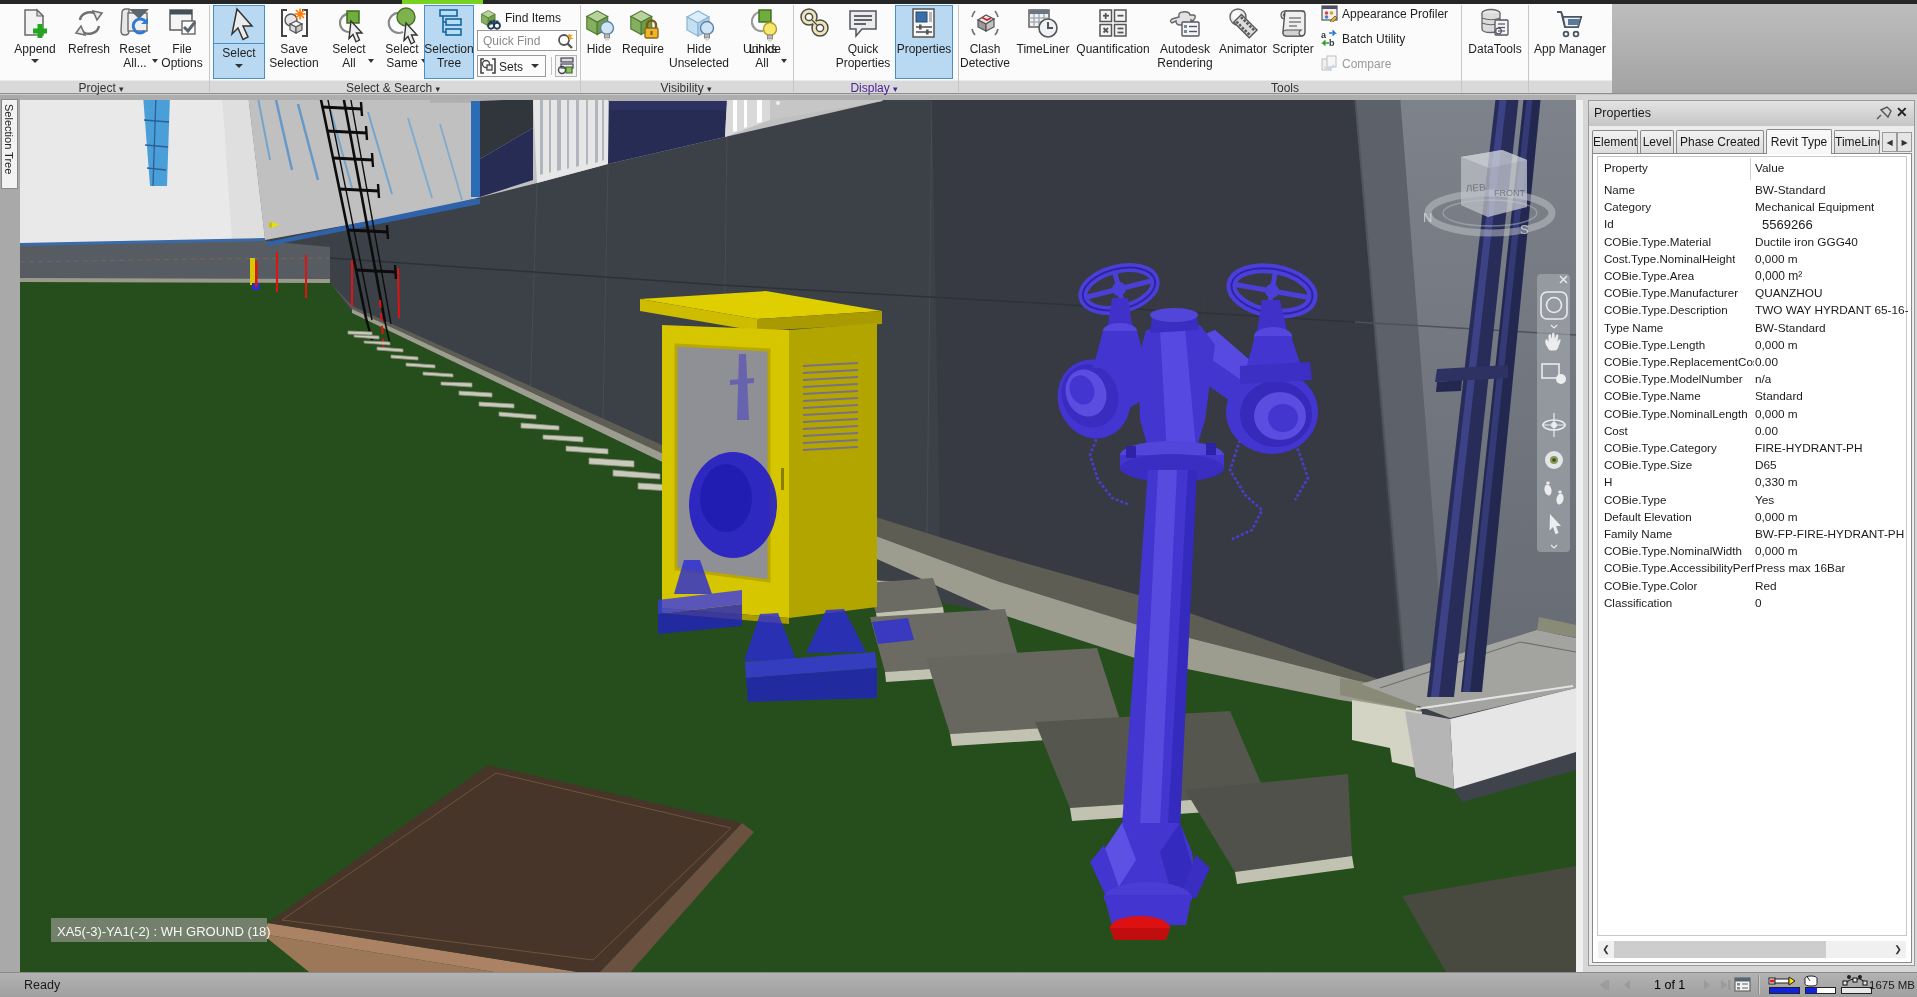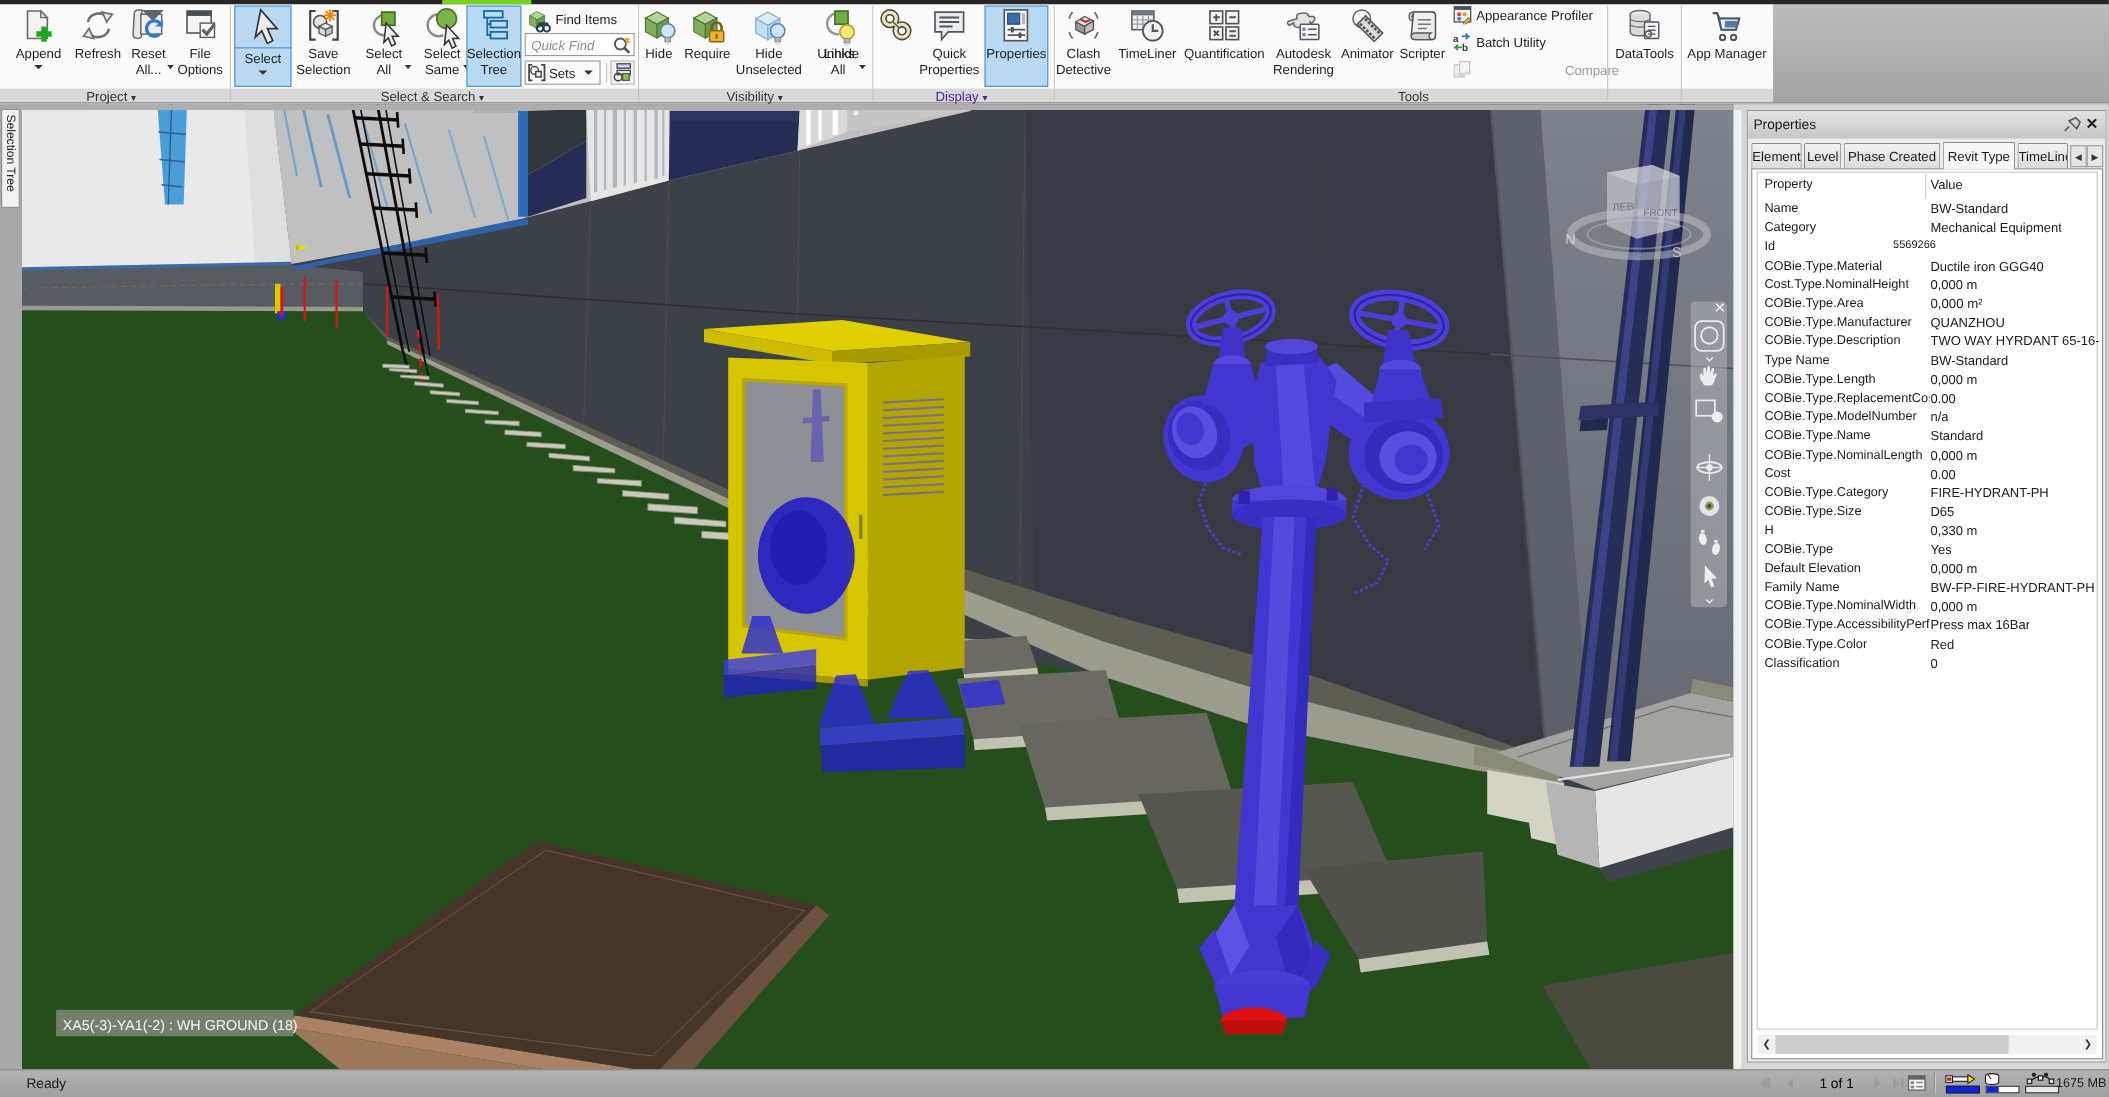--- a/index.html
+++ b/index.html
@@ -118,21 +118,21 @@
     </g>
     <g transform="translate(9,11) scale(0.75)">
       <path d="M2 2 h4 v3 h-4 z M10 2 h4 v3 h-4 z" fill="#223c56"></path>
       <circle cx="4" cy="9" r="4" fill="none" stroke="#223c56" stroke-width="2.4"></circle>
       <circle cx="12" cy="9" r="4" fill="none" stroke="#223c56" stroke-width="2.4"></circle>
       <rect x="6.5" y="1" width="3" height="4" fill="#223c56"></rect>
     </g>
   </svg>
 <div class="lbl" style="left:505px;top:12px;width:80px;text-align:left">Find Items</div>
 <div class="abs" style="left:477px;top:30px;width:100px;height:21px;background:#fff;border:1px solid #9a9a9a"></div>
-<div class="abs" style="left:483px;top:34px;font-size:12px;font-style:italic;color:#8a8a8a">Quick Find</div>
+<div class="abs" style="left:483px;top:34px;font-size:12px;color:#8a8a8a">Quick Find</div>
 <svg class="abs" style="left:556px;top:32px" width="20" height="18" viewBox="0 0 20 18">
     <circle cx="8" cy="8" r="5" fill="none" stroke="#555" stroke-width="1.8"></circle>
     <line x1="11.5" y1="11.5" x2="16" y2="16" stroke="#555" stroke-width="2.4"></line>
     <path d="M13 2 l4 1.5 -2.5 1.5 3 1.5 -5.5 2 2 -3 -3 -1.5 z" fill="#f0a020"></path>
   </svg>
 <div class="abs" style="left:477px;top:55px;width:69px;height:22px;background:#fcfcfc;border:1px solid #9a9a9a"></div>
 <svg class="abs" style="left:479px;top:57px" width="18" height="18" viewBox="0 0 18 18">
     <path d="M5 2 H2 v14 h3 M13 2 h3 v14 h-3" fill="none" stroke="#444" stroke-width="1.6"></path>
     <circle cx="7" cy="7" r="3.5" fill="none" stroke="#444" stroke-width="1.3"></circle>
     <rect x="8" y="8" width="5" height="5" fill="#eee" stroke="#444" stroke-width="1.3"></rect>
@@ -343,21 +343,21 @@
 <path d="M8 13 h-6 l2.5 -2.5 M2 13 l2.5 2.5" stroke="#28a028" stroke-width="1.6" fill="none"></path>
   </svg>
 <div class="lbl" style="left:1342px;top:33px;width:130px;text-align:left">Batch Utility</div>
 <svg class="abs" style="left:1321px;top:55px" width="17" height="17" viewBox="0 0 17 17">
     <g opacity="0.55">
       <rect x="1" y="4" width="9" height="11" fill="#e8e8e8" stroke="#999" stroke-width="1.1"></rect>
       <rect x="6" y="1" width="9" height="11" fill="#f2f2f2" stroke="#999" stroke-width="1.1"></rect>
 <path d="M3 12 q5 4 10 -2" stroke="#9ab8d8" stroke-width="1.4" fill="none"></path>
     </g>
   </svg>
-<div class="lbl" style="left:1342px;top:58px;width:130px;text-align:right;color:#9a9a9a">Compare</div>
+<div class="lbl" style="left:1342px;top:58px;width:130px;text-align:left;color:#9a9a9a">Compare</div>
 <div class="sep" style="left:1461px"></div>
 <svg class="abs" style="left:1479px;top:7px" width="32" height="38" viewBox="0 0 32 38">
     <ellipse cx="12" cy="6" rx="9" ry="3.5" fill="#e8e8e8" stroke="#666" stroke-width="1.3"></ellipse>
 <path d="M3 6 v16 q0 3.5 9 3.5 t9 -3.5 v-16" fill="#dcdcdc" stroke="#666" stroke-width="1.3"></path>
 <path d="M3 11 q9 3.5 18 0 M3 16 q9 3.5 18 0" fill="none" stroke="#666" stroke-width="1.1"></path>
 <rect x="16" y="13" width="13" height="15" rx="1" fill="#f4f4f4" stroke="#556" stroke-width="1.3"></rect>
 <g stroke="#556" stroke-width="1.2">
       <line x1="19" y1="17" x2="26" y2="17"></line>
       <line x1="19" y1="20.5" x2="26" y2="20.5"></line>
       <line x1="19" y1="24" x2="26" y2="24"></line>
@@ -699,21 +699,21 @@
 <div class="abs" style="left:1592px;top:153px;width:320px;height:810px;background:#fff;border:1px solid #8a8a8a;z-index:2"></div>
 <div class="abs" style="left:1597px;top:156px;width:310px;height:780px;background:#fff;border:1px solid #c8c8c8;z-index:2"></div>
 <div class="abs" style="left:1604px;top:161px;font-size:11.6px;color:#1a1a1a;z-index:3;white-space:nowrap;max-width:150px;overflow:hidden">Property</div>
 <div class="abs" style="left:1755px;top:161px;font-size:11.8px;color:#1a1a1a;z-index:3;white-space:nowrap;max-width:153px;overflow:hidden">Value</div>
 <div class="abs" style="left:1750px;top:158px;width:1px;height:22px;background:#d0d0d0;z-index:3"></div>
 <div class="abs" style="left:1604px;top:183px;font-size:11.6px;color:#1a1a1a;z-index:3;white-space:nowrap;max-width:150px;overflow:hidden">Name</div>
 <div class="abs" style="left:1755px;top:183px;font-size:11.8px;color:#1a1a1a;z-index:3;white-space:nowrap;max-width:153px;overflow:hidden">BW-Standard</div>
 <div class="abs" style="left:1604px;top:200.2px;font-size:11.6px;color:#1a1a1a;z-index:3;white-space:nowrap;max-width:150px;overflow:hidden">Category</div>
 <div class="abs" style="left:1755px;top:200.2px;font-size:11.8px;color:#1a1a1a;z-index:3;white-space:nowrap;max-width:153px;overflow:hidden">Mechanical Equipment</div>
 <div class="abs" style="left:1604px;top:217.39999999999998px;font-size:11.6px;color:#1a1a1a;z-index:3;white-space:nowrap;max-width:150px;overflow:hidden">Id</div>
-<div class="abs" style="left:1721px;top:217.39999999999998px;font-size:10px;color:#1a1a1a;z-index:3;white-space:nowrap;max-width:153px;overflow:hidden">5569266</div>
+<div class="abs" style="left:1762px;top:217.39999999999998px;font-size:13px;color:#1a1a1a;z-index:3;white-space:nowrap;max-width:153px;overflow:hidden">5569266</div>
 <div class="abs" style="left:1604px;top:234.59999999999997px;font-size:11.6px;color:#1a1a1a;z-index:3;white-space:nowrap;max-width:150px;overflow:hidden">COBie.Type.Material</div>
 <div class="abs" style="left:1755px;top:234.59999999999997px;font-size:11.8px;color:#1a1a1a;z-index:3;white-space:nowrap;max-width:153px;overflow:hidden">Ductile iron GGG40</div>
 <div class="abs" style="left:1604px;top:251.79999999999995px;font-size:11.6px;color:#1a1a1a;z-index:3;white-space:nowrap;max-width:150px;overflow:hidden">Cost.Type.NominalHeight</div>
 <div class="abs" style="left:1755px;top:251.79999999999995px;font-size:11.8px;color:#1a1a1a;z-index:3;white-space:nowrap;max-width:153px;overflow:hidden">0,000 m</div>
 <div class="abs" style="left:1604px;top:268.99999999999994px;font-size:11.6px;color:#1a1a1a;z-index:3;white-space:nowrap;max-width:150px;overflow:hidden">COBie.Type.Area</div>
 <div class="abs" style="left:1755px;top:268.99999999999994px;font-size:12px;color:#1a1a1a;z-index:3;white-space:nowrap;max-width:153px;overflow:hidden">0,000 m²</div>
 <div class="abs" style="left:1604px;top:286.19999999999993px;font-size:11.6px;color:#1a1a1a;z-index:3;white-space:nowrap;max-width:150px;overflow:hidden">COBie.Type.Manufacturer</div>
 <div class="abs" style="left:1755px;top:286.19999999999993px;font-size:11.8px;color:#1a1a1a;z-index:3;white-space:nowrap;max-width:153px;overflow:hidden">QUANZHOU</div>
 <div class="abs" style="left:1604px;top:303.3999999999999px;font-size:11.6px;color:#1a1a1a;z-index:3;white-space:nowrap;max-width:150px;overflow:hidden">COBie.Type.Description</div>
 <div class="abs" style="left:1755px;top:303.3999999999999px;font-size:11.8px;color:#1a1a1a;z-index:3;white-space:nowrap;max-width:153px;overflow:hidden">TWO WAY HYRDANT 65-16-65</div>

